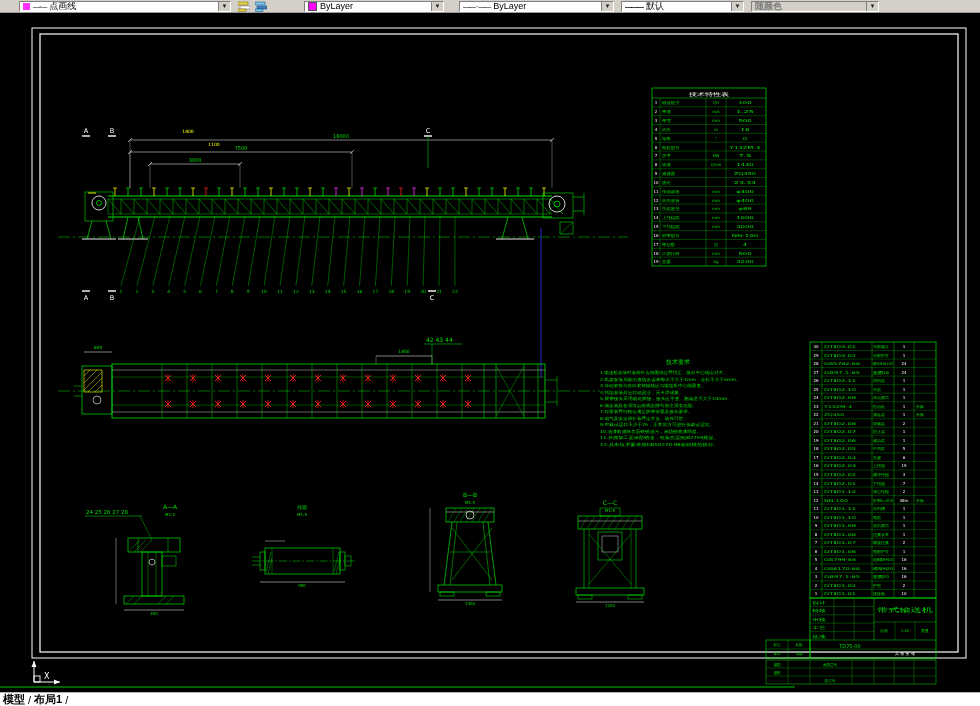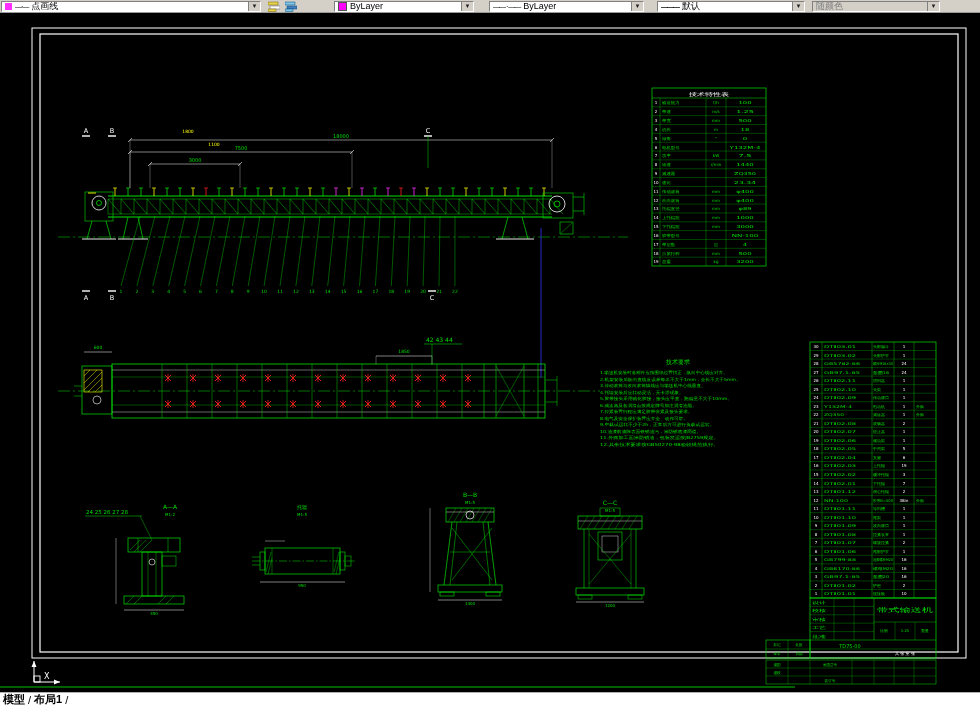--- a/index.html
+++ b/index.html
@@ -6,37 +6,37 @@
     font-family:"Liberation Sans", sans-serif;}
   .toolbar{position:absolute;top:0;left:0;width:980px;height:13px;background:#d4d0c8;
     border-bottom:1px solid #9a9a9a;box-sizing:border-box;display:flex;align-items:center;}
   .combo{height:11px;background:#fff;border-top:1px solid #808080;border-left:1px solid #808080;
     border-bottom:1px solid #fff;border-right:1px solid #fff;display:flex;align-items:center;
     font-size:9px;color:#000;position:relative;box-sizing:border-box;padding:0 12px 0 3px;
     white-space:nowrap;overflow:hidden;}
   .combo .arrow{position:absolute;right:0;top:0;width:11px;height:100%;background:#d4d0c8;
     border-left:1px solid #808080;display:flex;align-items:center;justify-content:center;
     font-size:6px;color:#222;}
-  .combo.disabled{background:#d4d0c8;color:#7d7d7d;}
+  .combo.disabled{background:#d4d0c8;color:#7d7d7d;font-weight:bold;}
   .sw{width:7px;height:7px;margin-right:3px;flex:none;}
   .ltp{font-size:7px;margin-right:3px;color:#000;letter-spacing:-1px;flex:none;}
   .tbtn{width:15px;height:12px;background:#d4d0c8;display:flex;align-items:center;
     justify-content:center;flex:none;}
   .canvas-wrap{position:absolute;top:13px;left:0;width:980px;height:679px;background:#000;}
   svg text{font-family:"DejaVu Sans", sans-serif;}
   .statusbar{position:absolute;top:692px;left:0;width:980px;height:14px;background:#fff;
     border-top:1px solid #b0b0b0;box-sizing:border-box;display:flex;align-items:center;
     font-size:11px;color:#000;padding-left:3px;gap:3px;}
   .statusbar .tab{cursor:default;font-weight:bold;}
 </style>
 </head>
 <body>
 
 <div class="toolbar">
-  <div class="combo" style="width:260px;margin-left:1px">
+  <div class="combo" style="width:212px;margin-left:19px">
     <span class="sw" style="background:#ff30ff"></span>
     <span class="ltp">—·—</span>
     <span>点画线</span>
     <span class="arrow">▼</span>
   </div>
   <div class="tbtn" style="margin-left:5px">
     <svg width="12" height="11">
       <rect x="0" y="1" width="10" height="3" fill="#e8d44d" stroke="#6b5d00" stroke-width="0.5"></rect>
       <rect x="2" y="5" width="10" height="3" fill="#fff" stroke="#666" stroke-width="0.5"></rect>
       <rect x="0" y="8" width="8" height="2.5" fill="#e8d44d" stroke="#6b5d00" stroke-width="0.5"></rect>
@@ -52,21 +52,21 @@
   <div class="combo" style="width:140px;margin-left:36px">
     <span class="sw" style="background:#ff00ff;border:1px solid #555"></span>
     <span>ByLayer</span>
     <span class="arrow">▼</span>
   </div>
   <div class="combo" style="width:155px;margin-left:15px">
     <span class="ltp">—— · ——</span>
     <span>ByLayer</span>
     <span class="arrow">▼</span>
   </div>
-  <div class="combo" style="width:148px;margin-left:13px">
+  <div class="combo" style="width:123px;margin-left:7px">
     <span class="ltp" style="font-weight:bold">———</span>
     <span>默认</span>
     <span class="arrow">▼</span>
   </div>
   <div class="combo disabled" style="width:128px;margin-left:7px">
     <span>随颜色</span>
     <span class="arrow">▼</span>
   </div>
 </div>
 

